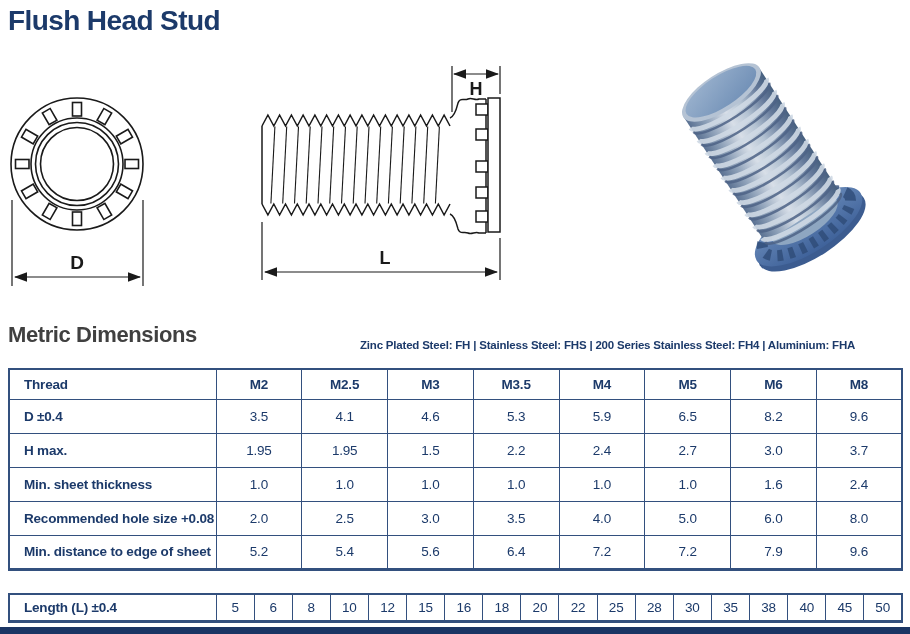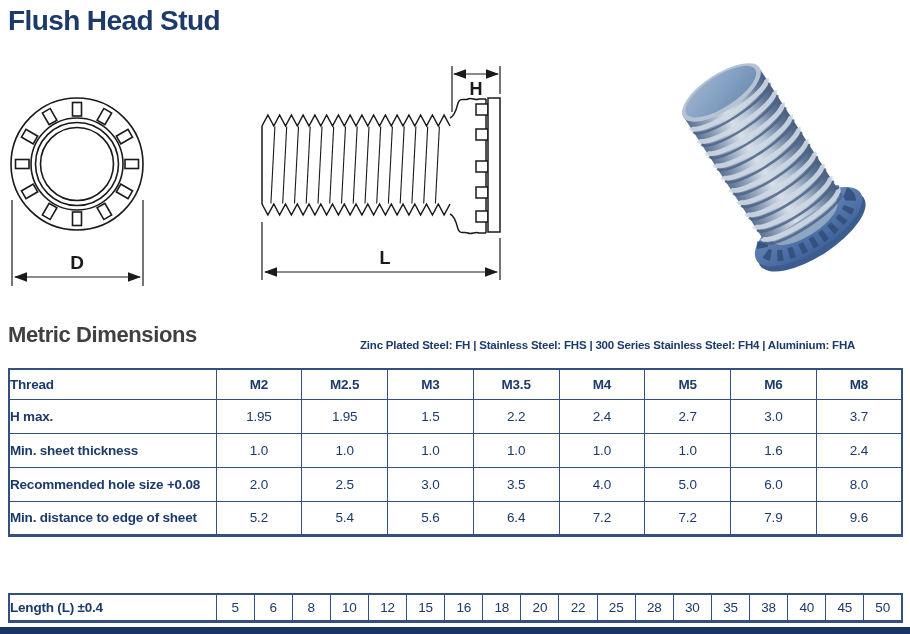--- a/index.html
+++ b/index.html
@@ -12,21 +12,21 @@
   .code{font-size:27px;font-weight:normal;letter-spacing:-0.8px;color:#1c3a6a}
 
   .fig{position:absolute}
 
   .h2{position:absolute;left:8px;top:322px;font-size:22px;font-weight:bold;color:#404040;letter-spacing:-0.4px}
   .note{position:absolute;left:360px;top:339px;font-size:11.5px;font-weight:bold;color:#1c3a6a;white-space:nowrap;letter-spacing:-0.2px}
 
   table{border-collapse:collapse;table-layout:fixed;position:absolute;left:8px;background:#fff;
         border:2px solid #33507e;border-bottom:3px solid #33507e;width:895px}
   td{border:1px solid #33507e;color:#1c3a6a;font-size:13.5px;text-align:center;vertical-align:middle;padding:0;letter-spacing:-0.2px}
-  td.lbl{text-align:left;font-weight:bold}
+  td.lbl{text-align:left;padding-left:14px;font-weight:bold}
   td.hdr{font-weight:bold}
   #dimTable{top:368px}
   #dimTable td{height:34px}
   #dimTable tr:first-child td{height:30px}
   #lenTable{top:593px}
   #lenTable td{height:27px}
 
   .footerbar{position:absolute;left:0;top:627px;width:910px;height:7px;background:#1a3564}
 </style>
 </head>
@@ -166,21 +166,21 @@
           <path d="M82,164.8 A45,10 0 0,0 172,164.8" stroke="#4d6386" stroke-width="2.5" opacity="0.85"></path>
           <path d="M82,174.4 A45,10 0 0,0 172,174.4" stroke="#cfd9e4" stroke-width="5" opacity="0.9"></path>
           <path d="M82,179.4 A45,10 0 0,0 172,179.4" stroke="#4d6386" stroke-width="2.5" opacity="0.85"></path>
         </g>
       <ellipse cx="127" cy="30" rx="45.5" ry="18.5" fill="#b5c3d4"></ellipse>
       <ellipse cx="127" cy="29" rx="41" ry="15.5" fill="url(#gFace)"></ellipse>
     </g>
   </svg>
 
   <h2 class="h2">Metric Dimensions</h2>
-  <div class="note">Zinc Plated Steel: FH | Stainless Steel: FHS | 300 Series Stainless Steel: FH4 | Aluminium: FHA</div>
+  <div class="note">Zinc Plated Steel: FH | Stainless Steel: FHS | 200 Series Stainless Steel: FH4 | Aluminium: FHA</div>
 
   <table id="dimTable">
     <colgroup id="dimCols">
         <col style="width: 207px;">
         <col>
         <col>
         <col>
         <col>
         <col>
         <col>
@@ -191,20 +191,31 @@
         <tr>
           <td class="lbl">Thread</td>
           <td class="hdr">M2</td>
           <td class="hdr">M2.5</td>
           <td class="hdr">M3</td>
           <td class="hdr">M3.5</td>
           <td class="hdr">M4</td>
           <td class="hdr">M5</td>
           <td class="hdr">M6</td>
           <td class="hdr">M8</td>
+        </tr>
+        <tr>
+          <td class="lbl">D ±0.4</td>
+          <td>3.5</td>
+          <td>4.1</td>
+          <td>4.6</td>
+          <td>5.3</td>
+          <td>5.9</td>
+          <td>6.5</td>
+          <td>8.2</td>
+          <td>9.6</td>
         </tr>
         <tr>
           <td class="lbl">H max.</td>
           <td>1.95</td>
           <td>1.95</td>
           <td>1.5</td>
           <td>2.2</td>
           <td>2.4</td>
           <td>2.7</td>
           <td>3.0</td>

